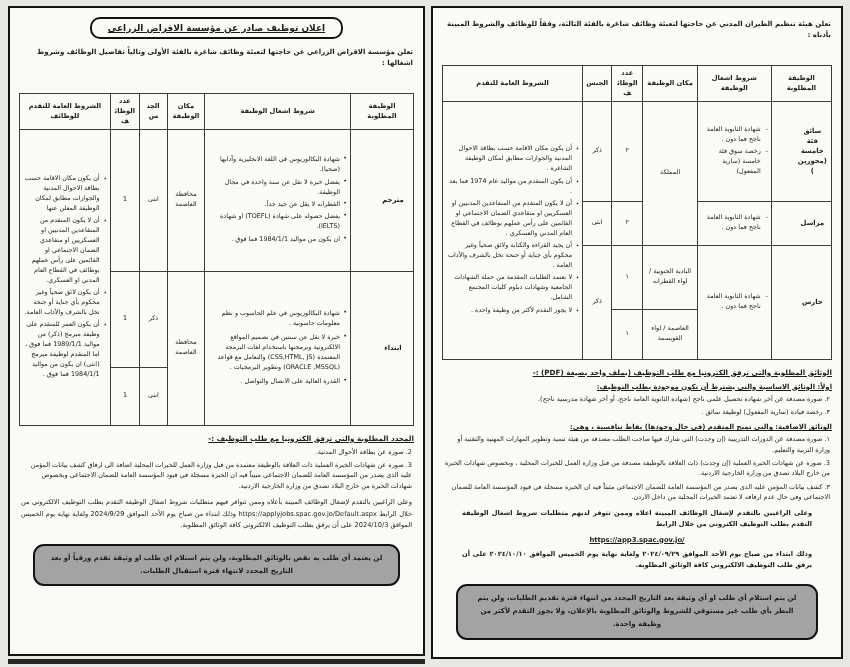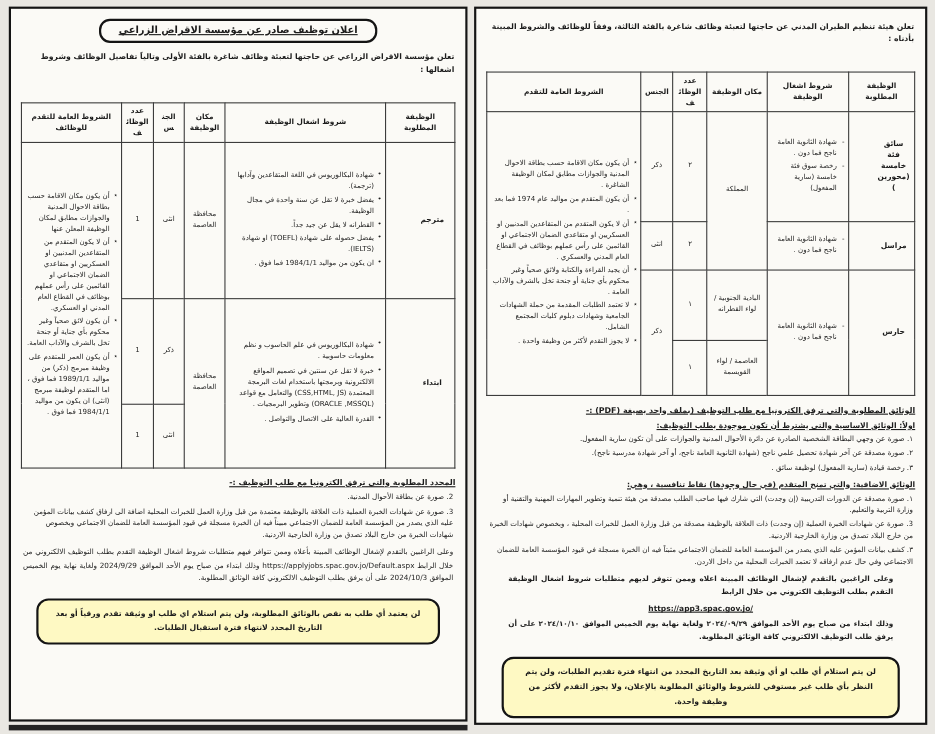--- a/index.html
+++ b/index.html
@@ -56,21 +56,21 @@
   .link-line{
     direction:ltr;text-align:center;
     font-size:6.8px;text-decoration:underline;
     margin:2px 20px;font-weight:bold;
   }
   .note-box{
     border:2px solid #141414;border-radius:11px;
     padding:6px 12px;
     font-size:7px;font-weight:bold;text-align:center;line-height:1.9;
     margin:12px auto 0;width:93%;box-sizing:border-box;
-    background:#fef9c3;
+    background:#a3a3a3;
   }
   .scan-bar{position:absolute;left:8px;width:417px;bottom:3px;height:5px;background:#242424;}
   .h-l1{height:142px;}.h-l2{height:96px;}.h-l3{height:58px;}
   .h-r1{height:100px;}.h-r2{height:44px;}.h-r3{height:64px;}.h-r4{height:50px;}
   .mt4{margin-top:4px;}
 </style>
 </head>
 <body>
 
 <div class="page">
@@ -95,21 +95,21 @@
         <th>الوظيفة المطلوبة</th>
         <th>شروط اشغال الوظيفة</th>
         <th>مكان الوظيفة</th>
         <th>الجنس</th>
         <th>عدد الوظائف</th>
         <th>الشروط العامة للتقدم للوظائف</th>
       </tr>
       <tr class="h-l1">
         <td class="job-cell">مترجم</td>
         <td class="cell-right">
-          <div class="bullet dot">شهادة البكالوريوس في اللغة المتقاعدين وآدابها (ترجمة).</div>
+          <div class="bullet dot">شهادة البكالوريوس في اللغة الانجليزية وآدابها (صحيا).</div>
           <div class="bullet dot">يفضل خبرة لا تقل عن سنة واحدة في مجال الوظيفة.</div>
           <div class="bullet dot">القطرانه لا يقل عن جيد جداً.</div>
           <div class="bullet dot">يفضل حصوله على شهادة (TOEFL) او شهادة (IELTS).</div>
           <div class="bullet dot">ان يكون من مواليد 1984/1/1 فما فوق .</div>
         </td>
         <td>محافظة العاصمة</td>
         <td>انثى</td>
         <td>1</td>
         <td class="cell-right gen-cell" rowspan="3">
           <div class="bullet star">أن يكون مكان الاقامة حسب بطاقة الاحوال المدنية والجوازات مطابق لمكان الوظيفة المعلن عنها</div>
@@ -204,21 +204,20 @@
       <tr class="h-r4">
         <td>العاصمة / لواء القويسمة</td>
         <td>١</td>
       </tr>
     </tbody>
       </table>
 
     <div class="sec-heading">الوثائق المطلوبة والتي ترفق الكترونيا مع طلب التوظيف (بملف واحد بصيغة (PDF) :-</div>
 
     <div class="sub-heading">اولاً: الوثائق الاساسية والتي يشترط أن تكون موجودة بطلب التوظيف:</div>
-    <div class="doc-item">١. صورة عن وجهي البطاقة الشخصية الصادرة عن دائرة الأحوال المدنية والجوازات على أن تكون سارية المفعول.</div>
     <div class="doc-item">٢. صورة مصدقة عن آخر شهادة تحصيل علمي ناجح (شهادة الثانوية العامة ناجح، أو آخر شهادة مدرسية ناجح).</div>
     <div class="doc-item">٣. رخصة قيادة (سارية المفعول) لوظيفة سائق .</div>
 
     <div class="sub-heading">الوثائق الاضافية: والتي تمنح المتقدم (في حال وجودها) نقاط تنافسية ، وهي:</div>
     <div class="doc-item">١. صورة مصدقة عن الدورات التدريبية (إن وجدت) التي شارك فيها صاحب الطلب مصدقة من هيئة تنمية وتطوير المهارات المهنية والتقنية أو وزارة التربية والتعليم.</div>
     <div class="doc-item">3. صورة عن شهادات الخبرة العملية (إن وجدت) ذات العلاقة بالوظيفة مصدقة من قبل وزارة العمل للخبرات المحلية ، وبخصوص شهادات الخبرة من خارج البلاد تصدق من وزارة الخارجية الاردنية.</div>
     <div class="doc-item">٣. كشف بيانات المؤمن عليه الذي يصدر من المؤسسة العامة للضمان الاجتماعي مثبتاً فيه ان الخبرة مسجلة في قيود المؤسسة العامة للضمان الاجتماعي وفي حال عدم ارفاقه لا تعتمد الخبرات المحلية من داخل الاردن.</div>
 
     <div class="para indent">وعلى الراغبين بالتقدم لإشغال الوظائف المبينة اعلاه وممن تتوفر لديهم متطلبات شروط اشغال الوظيفة التقدم بطلب التوظيف الكتروني من خلال الرابط</div>
     <div class="link-line">https://app3.spac.gov.jo/</div>

